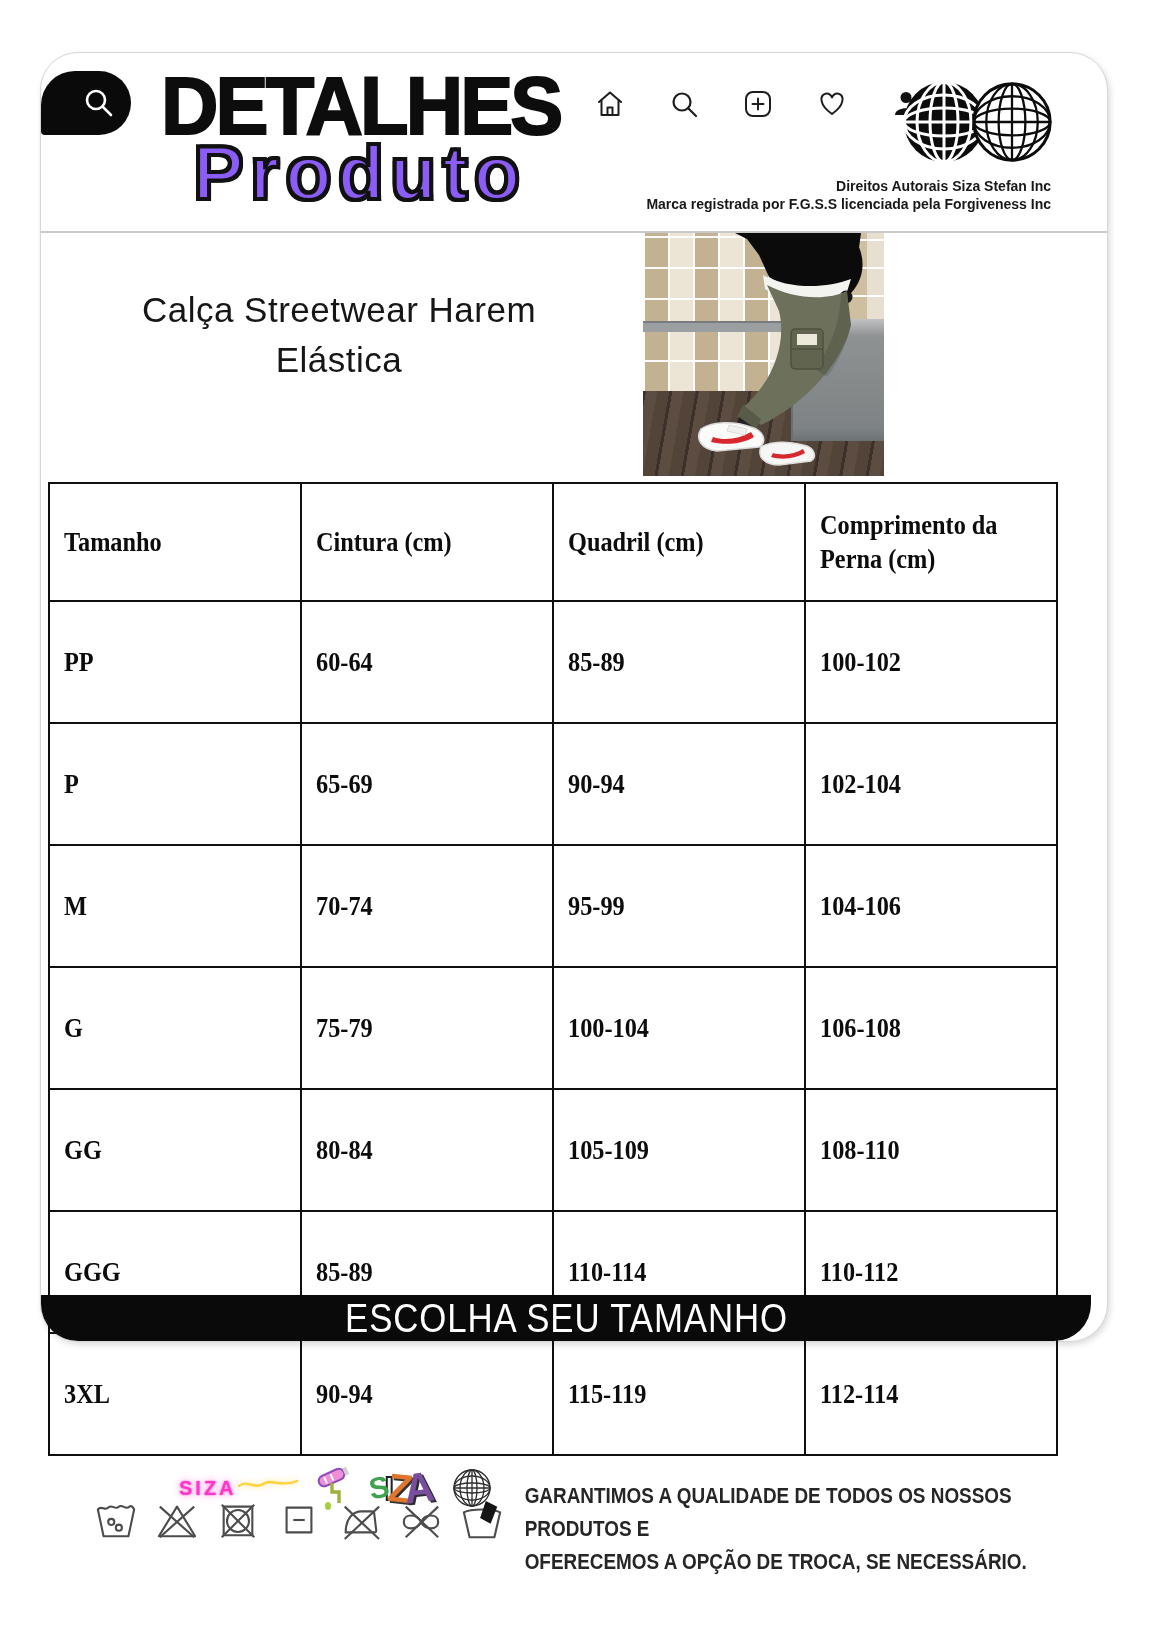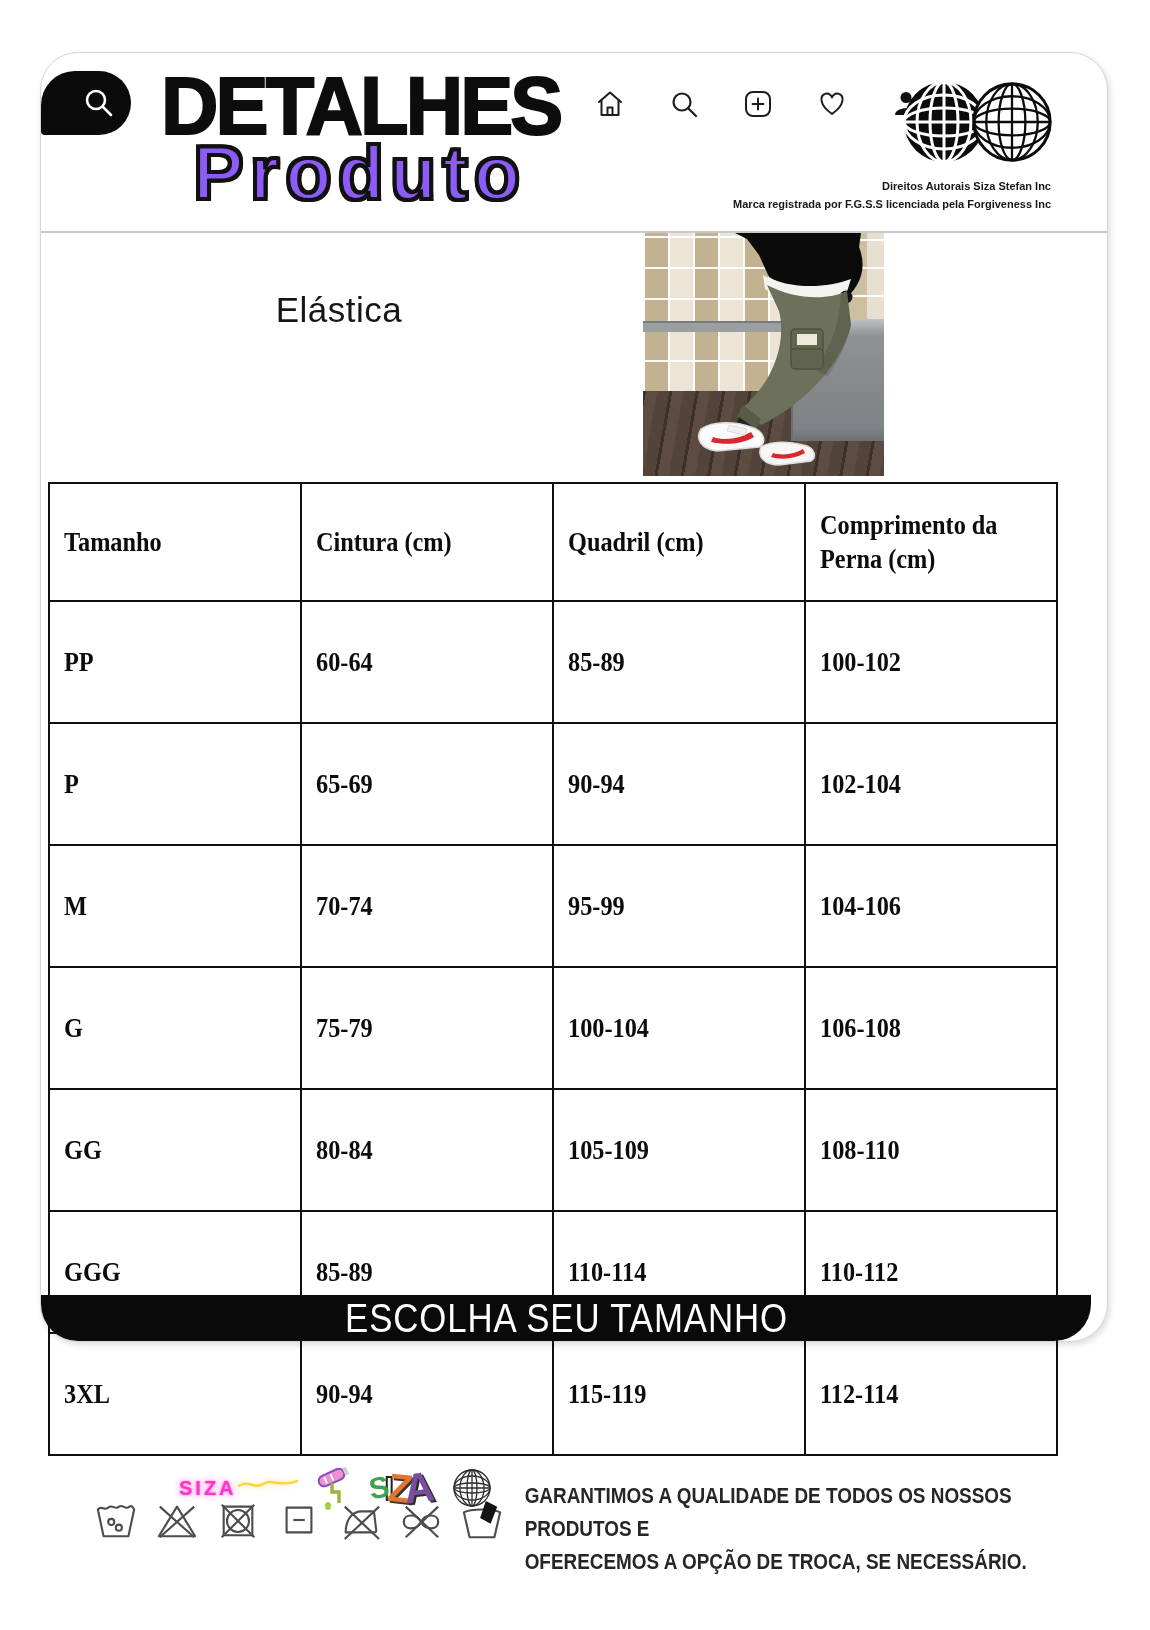--- a/index.html
+++ b/index.html
@@ -16,21 +16,21 @@
   .brand-title { position:absolute; left:120px; top:12px; font-size:82px; line-height:82px; font-weight:bold;
                  letter-spacing:-3px; color:#0d0d0d; -webkit-text-stroke:2px #0d0d0d;
                  transform:scaleX(.97); transform-origin:0 0; z-index:2; }
   .brand-subtitle { position:absolute; left:152px; top:80px; font-size:76px; line-height:80px; font-weight:bold;
                  letter-spacing:6px; color:#8b5cf6; -webkit-text-stroke:4px #111;
                  text-shadow:2px 2px 0 #111, -2px -2px 0 #111, 2px -2px 0 #111, -2px 2px 0 #111; z-index:1; }
   .nav { position:absolute; left:552px; top:34px; width:330px; display:flex; justify-content:space-between; align-items:center; }
   .nav-btn { width:34px; height:34px; display:flex; align-items:center; justify-content:center; cursor:pointer; }
   .globes { position:absolute; left:860px; top:26px; display:flex; align-items:center; }
   .globes svg + svg { margin-left:-16px; }
-  .copyright { position:absolute; right:56px; top:124px; text-align:right; font-size:11px; font-weight:bold;
+  .copyright { position:absolute; right:56px; top:124px; text-align:right; font-size:14px; font-weight:bold;
                line-height:18px; color:#181818; }
   .divider1 { position:absolute; left:0; right:0; top:178px; height:2px; background:#c9c9c9; }
 
   
   .product-name { position:absolute; left:18px; top:232px; width:560px; text-align:center;
                   font-size:35px; line-height:50px; letter-spacing:.5px; color:#161616; }
   .photo { position:absolute; left:602px; top:180px; width:241px; height:243px; overflow:hidden; background:#ded7c8; }
   .ph-wall { position:absolute; left:0; top:0; width:152px; height:160px;
       background:
         repeating-linear-gradient(90deg, rgba(255,255,255,.95) 0 2px, rgba(255,255,255,0) 2px 25px),
@@ -152,20 +152,21 @@
     </div>
 
     <div class="copyright">
       <div>Direitos Autorais Siza Stefan Inc</div>
       <div>Marca registrada por F.G.S.S licenciada pela Forgiveness Inc</div>
     </div>
 
     <div class="divider1"></div>
 
     <div class="product-name">
+      <div>Calça Streetwear Harem</div>
       <div>Elástica</div>
     </div>
 
     <div class="photo">
       <div class="ph-wall"></div>
       <div class="ph-wall-r"></div>
       <div class="ph-rail"></div>
       <div class="ph-floor"></div>
       <div class="ph-bench"></div>
       <svg class="ph-person" width="241" height="243" viewBox="0 0 241 243">

